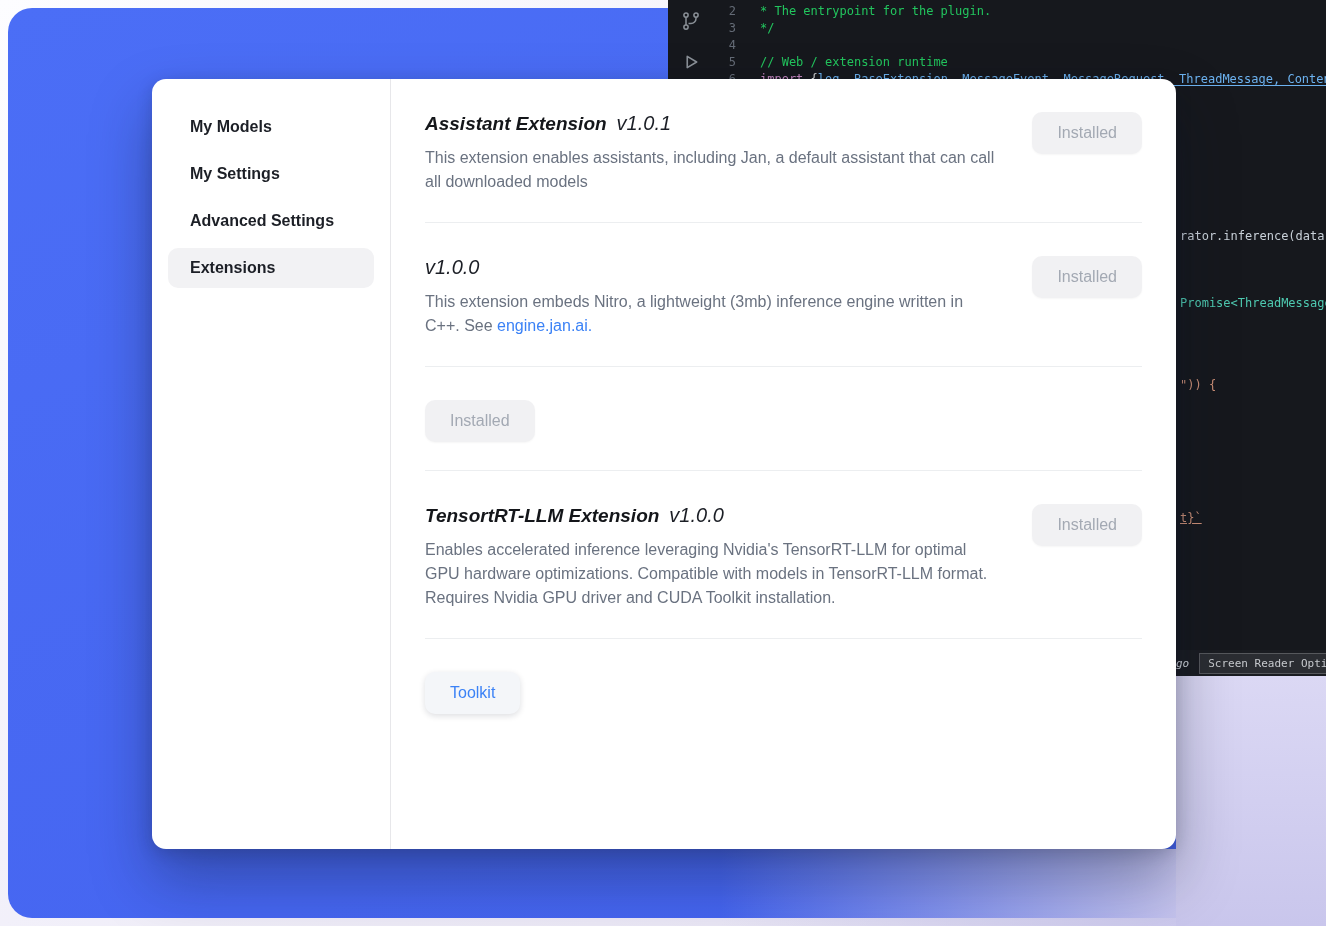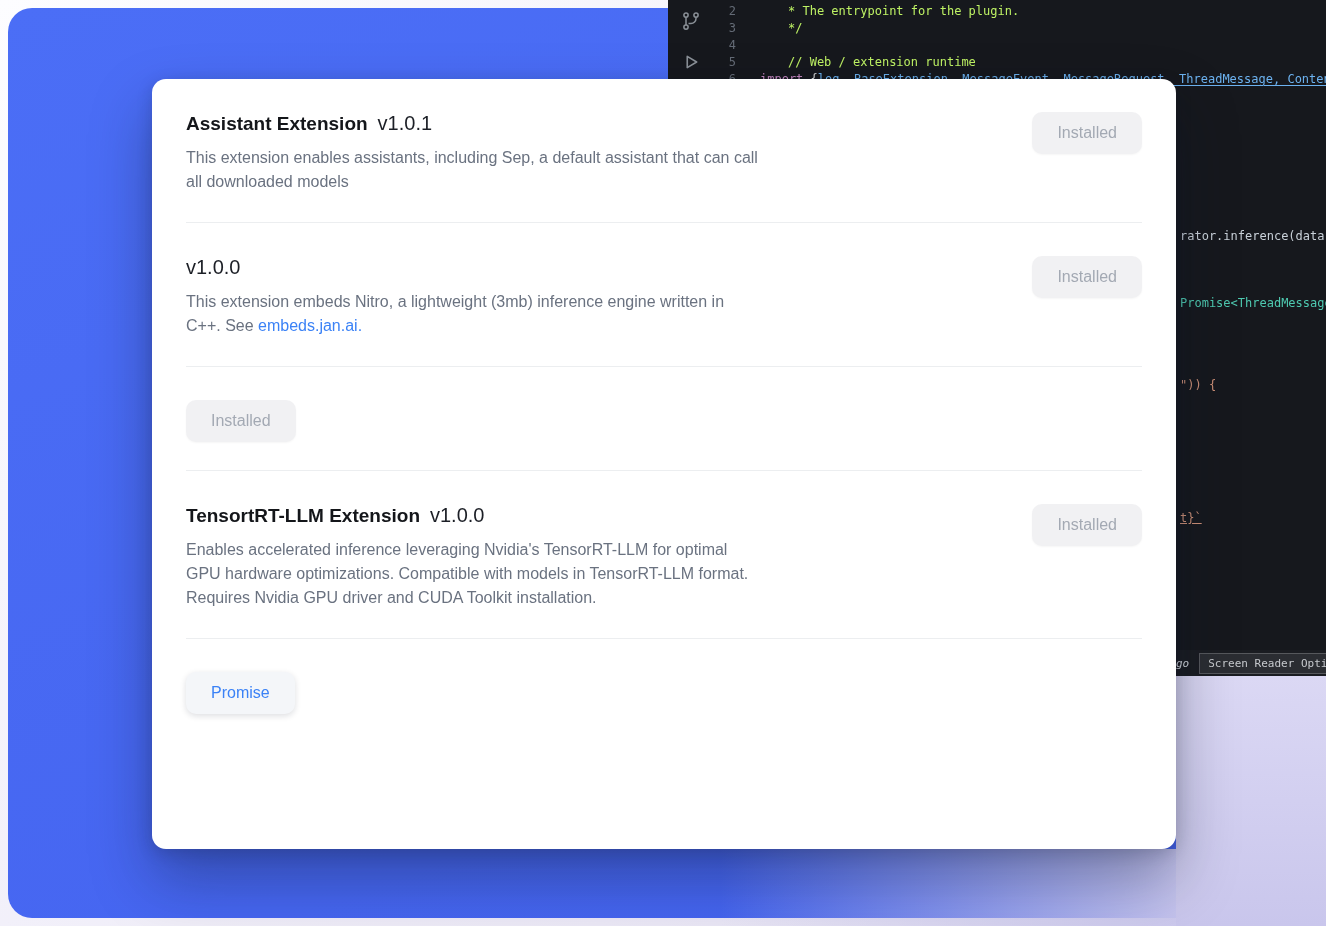--- a/index.html
+++ b/index.html
@@ -12,21 +12,21 @@
     background:linear-gradient(160deg,#4b6ef6 0%,#4463ef 100%);}
 
   
   .editor{position:absolute;left:668px;top:0;width:658px;height:676px;background:#16181d;
     overflow:hidden;font-family:"DejaVu Sans Mono",monospace;font-size:12px;color:#d4d4d4;}
   .activity{position:absolute;left:0;top:0;width:46px;height:100%;}
   .act-icon{position:absolute;left:13px;}
   .code-top{padding:3px 0 0 0;}
   .crow{display:flex;line-height:17px;height:17px;white-space:pre;}
   .ln{width:68px;text-align:right;padding-right:24px;color:#646b76;flex:none;}
-  .c-comment{color:#bef264;margin-left:28px;}
+  .c-comment{color:#22c55e;}
   .c-kw{color:#c586c0;}
   .c-punct{color:#d4d4d4;}
   .c-ids{color:#6cb2f0;text-decoration:underline;text-underline-offset:2px;}
   .frag{position:absolute;left:512px;white-space:nowrap;}
   .f1{top:229px;color:#c9d1d9;}
   .f2{top:296px;color:#4ec9b0;}
   .f3{top:378px;color:#ce9178;}
   .f4{top:511px;color:#ce9178;text-decoration:underline;}
   .status{position:absolute;left:0;top:650px;width:100%;height:26px;background:#1a1c21;
     display:flex;align-items:center;font-size:11px;}
@@ -46,21 +46,21 @@
     display:flex;overflow:hidden;}
   .m-sidebar{width:239px;flex:none;border-right:1px solid #e7e7ea;padding:28px 16px;box-sizing:border-box;}
   .nav-item{padding:11px 22px;border-radius:10px;font-weight:600;font-size:16px;color:#1c1f26;
     margin-bottom:7px;cursor:pointer;}
   .nav-item.active{background:#f2f2f4;}
   .m-content{flex:1;padding:0 34px;box-sizing:border-box;overflow:hidden;}
   .ext-block{display:flex;justify-content:space-between;align-items:flex-start;
     padding:33px 0 28px;border-bottom:1px solid #eceef0;}
   .ext-block.last{border-bottom:none;}
   .ext-text{width:575px;}
-  .ext-title-row{display:flex;align-items:baseline;gap:10px;}
+  .ext-title-row{display:flex;align-items:baseline;gap:10px;font-style:italic;}
   .ext-title{font-size:19px;font-weight:700;color:#14161a;}
   .ext-version{font-size:20px;color:#1c1f26;}
   .ext-desc{margin-top:11px;font-size:16px;line-height:24px;color:#6a7280;}
   a.ext-link{color:#3b82f6;text-decoration:none;cursor:pointer;}
   .btn{border:none;border-radius:10px;padding:12px 25px;font-size:16px;font-weight:400;
     font-family:"Liberation Sans",sans-serif;cursor:pointer;margin-top:0;}
   .btn-installed{background:#f1f1f3;color:#a3a9b3;box-shadow:0 1px 2px rgba(0,0,0,.04);}
   .btn-select{background:#f4f6f9;color:#3b82f6;box-shadow:0 2px 6px rgba(15,23,42,.14);}
 </style>
 </head>
@@ -118,59 +118,65 @@
       <span class="status-go">go</span>
       <span class="status-box">Screen Reader Optimize</span>
     </div>
   </div>
 
   <div class="lavender"></div>
   <div class="bottom-fade"></div>
 
   <div class="modal">
 
+    <div class="m-sidebar">
+      <div class="nav-item">My Models</div>
+      <div class="nav-item">My Settings</div>
+      <div class="nav-item">Advanced Settings</div>
+      <div class="nav-item active">Extensions</div>
+    </div>
 
     <div class="m-content">
 
       <div class="ext-block">
         <div class="ext-text">
           <div class="ext-title-row">
             <span class="ext-title">Assistant Extension</span>
             <span class="ext-version">v1.0.1</span>
           </div>
-          <div class="ext-desc">This extension enables assistants, including Sep, a default assistant that can call all downloaded models</div>
+          <div class="ext-desc">This extension enables assistants, including Jan, a default assistant that can call all downloaded models</div>
         </div>
         <button class="btn btn-installed">Installed</button>
       </div>
 
       <div class="ext-block">
         <div class="ext-text">
           <div class="ext-title-row">
             <span class="ext-version">v1.0.0</span>
           </div>
-          <div class="ext-desc"><span>This extension embeds Nitro, a lightweight (3mb) inference engine written in C++. See </span><a class="ext-link">embeds.jan.ai.</a></div>
+          <div class="ext-desc"><span>This extension embeds Nitro, a lightweight (3mb) inference engine written in C++. See </span><a class="ext-link">engine.jan.ai.</a></div>
         </div>
         <button class="btn btn-installed">Installed</button>
       </div>
 
       <div class="ext-block">
         <button class="btn btn-installed">Installed</button>
       </div>
 
       <div class="ext-block">
         <div class="ext-text">
           <div class="ext-title-row">
             <span class="ext-title">TensortRT-LLM Extension</span>
             <span class="ext-version">v1.0.0</span>
           </div>
           <div class="ext-desc">Enables accelerated inference leveraging Nvidia's TensorRT-LLM for optimal GPU hardware optimizations. Compatible with models in TensorRT-LLM format. Requires Nvidia GPU driver and CUDA Toolkit installation.</div>
         </div>
         <button class="btn btn-installed">Installed</button>
       </div>
 
       <div class="ext-block last">
-        <button class="btn btn-select">Promise</button>
+        <button class="btn btn-select">Toolkit</button>
       </div>
 
     </div>
   </div>
 
 </div>
 
 </body></html>

